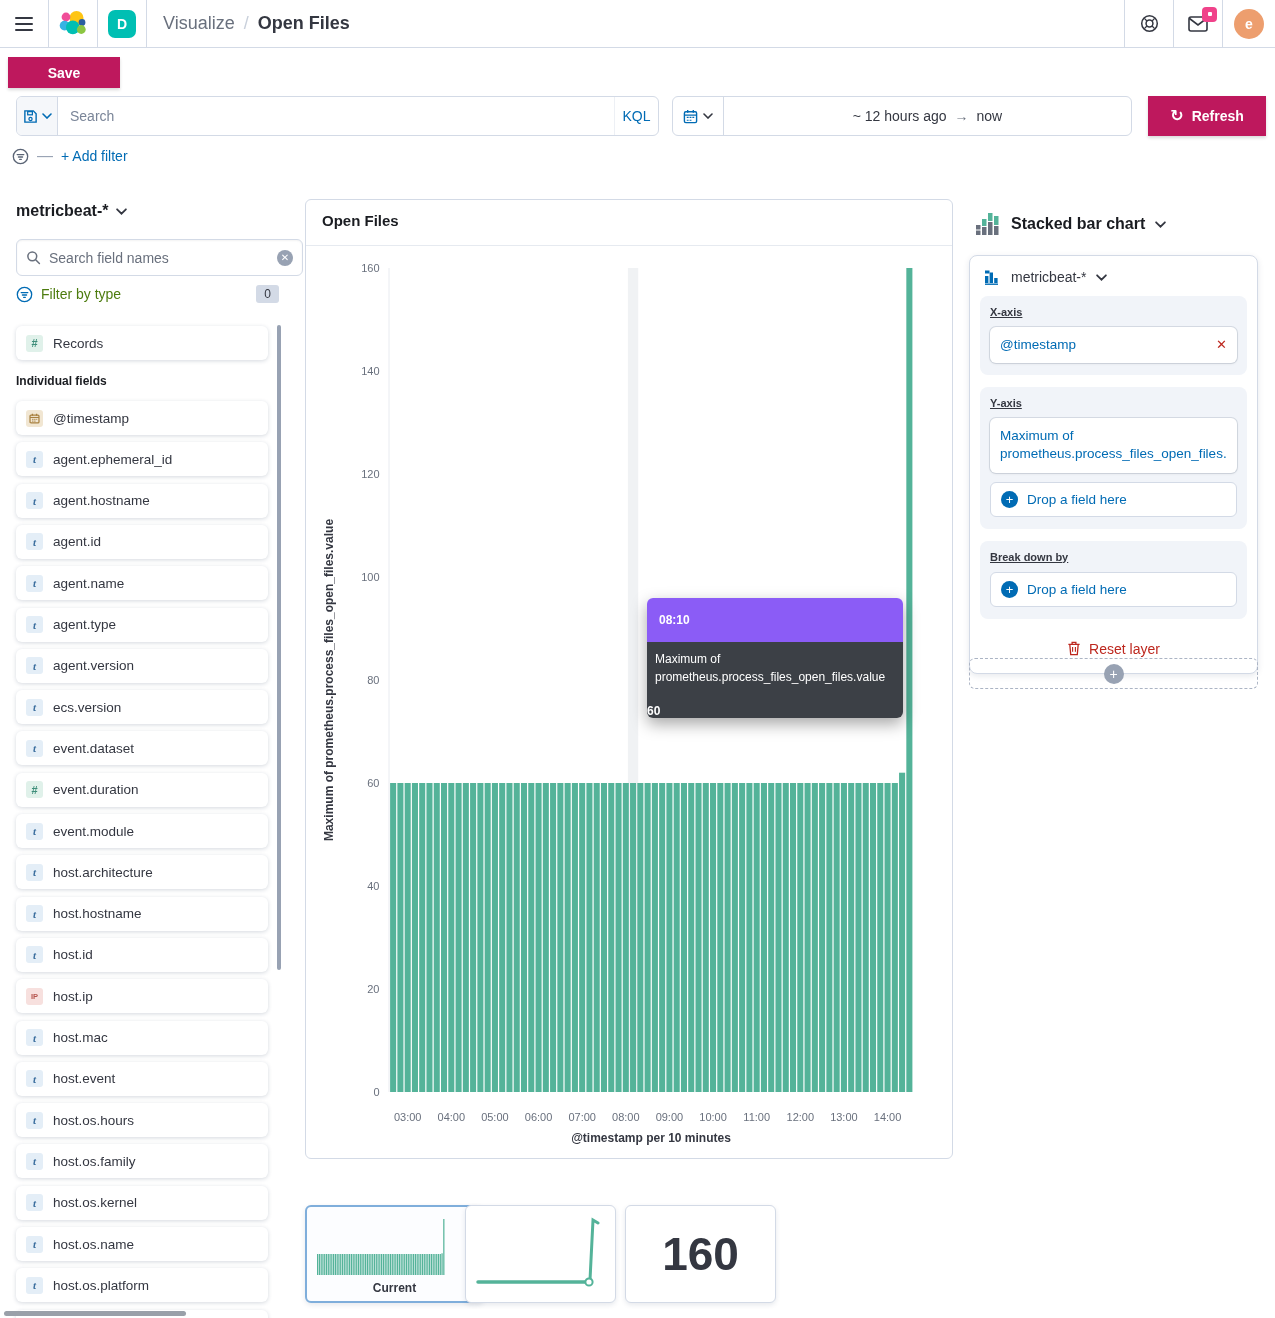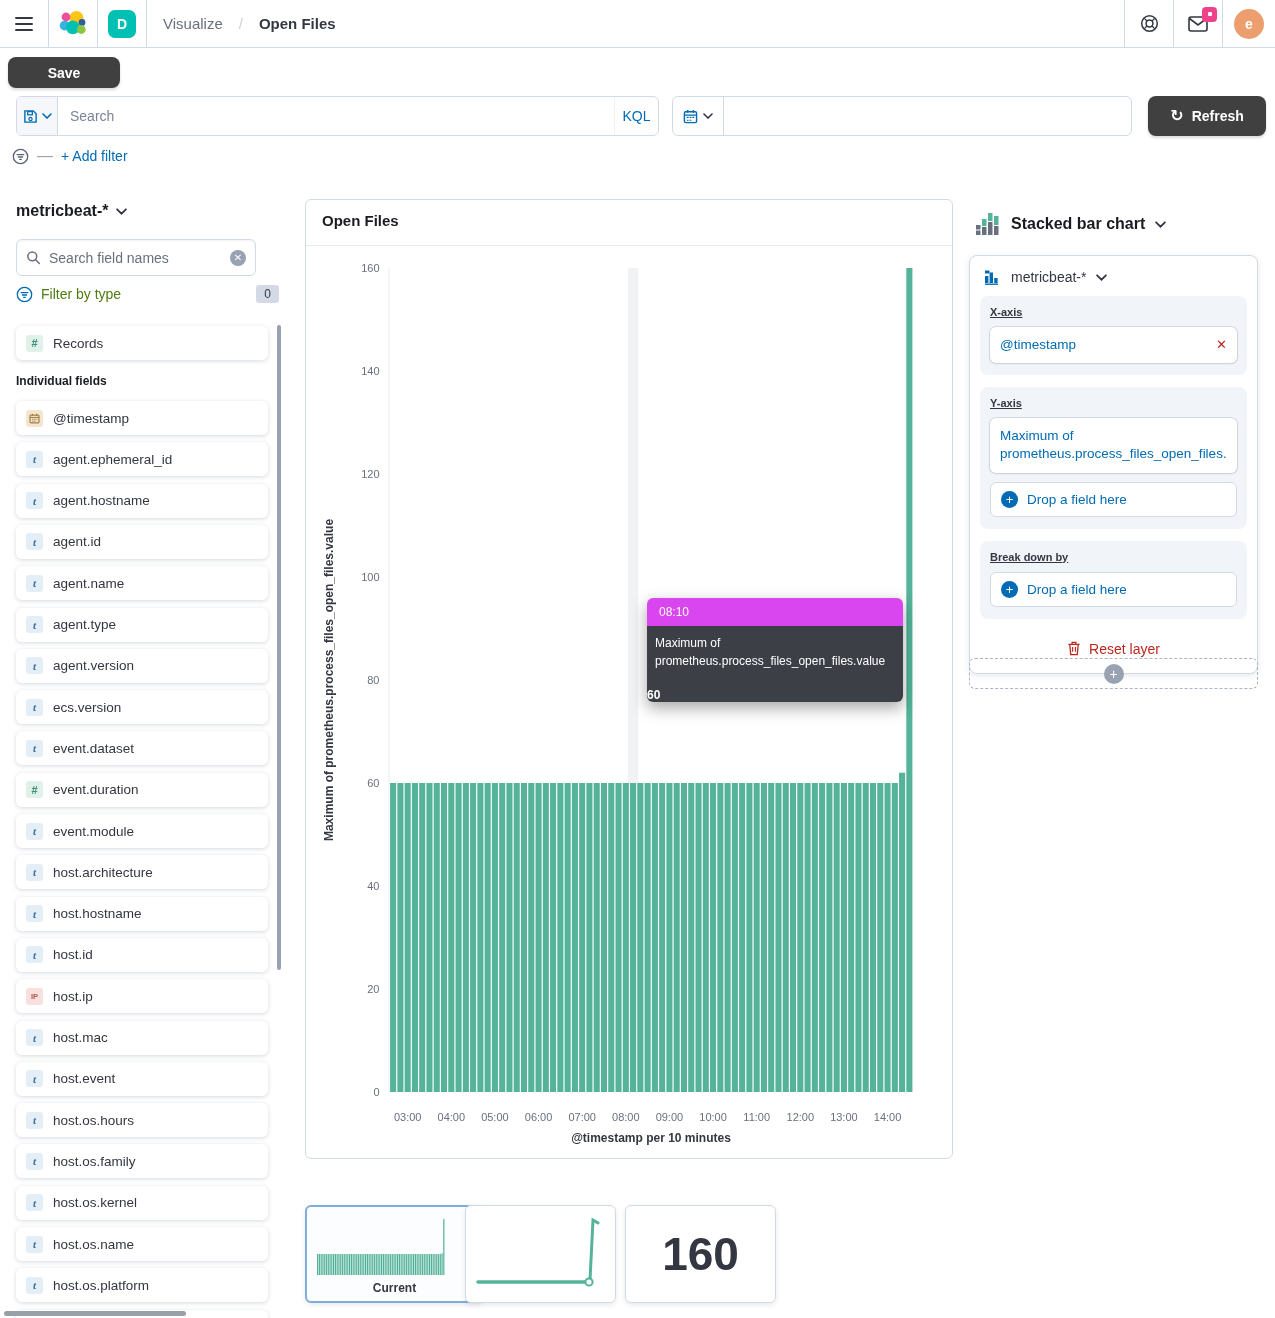--- a/index.html
+++ b/index.html
@@ -8,48 +8,48 @@
     background:#fff;font-family:"Liberation Sans","DejaVu Sans",sans-serif;
     color:#343741;-webkit-font-smoothing:antialiased;
   }
   
   .topnav{position:absolute;left:0;top:0;width:100%;height:47px;border-bottom:1px solid #D3DAE6;display:flex;align-items:stretch;background:#fff;}
   .navcell{width:48px;display:flex;align-items:center;justify-content:center;}
   .navdiv{width:1px;background:#D3DAE6;}
   .burger{display:flex;flex-direction:column;gap:4px;cursor:pointer;}
   .burger i{display:block;width:18px;height:2px;background:#343741;border-radius:1px;}
   .dbadge{width:28px;height:28px;border-radius:7px;background:#00BFB3;color:#fff;font-weight:bold;font-size:14px;display:flex;align-items:center;justify-content:center;}
-  .crumbs{display:flex;align-items:center;padding-left:16px;font-size:15px;flex:1;gap:7px;}
+  .crumbs{display:flex;align-items:center;padding-left:16px;font-size:18px;flex:1;}
   .crumb-dim{color:#69707D;}
   .crumb-sep{color:#C9D0DB;margin:0 9px;}
   .crumb-cur{color:#343741;font-weight:600;}
   .mailwrap{position:relative;}
   .mailbadge{position:absolute;top:-9px;right:-9px;width:15px;height:15px;border-radius:4px;background:#F0428A;display:flex;align-items:center;justify-content:center;}
   .mailbadge i{width:4px;height:4px;background:#fff;border-radius:1px;}
   .avatar{width:30px;height:30px;border-radius:50%;background:#ED9E6E;color:#fff;font-size:14px;font-weight:600;display:flex;align-items:center;justify-content:center;}
   
-  .btn-primary{position:absolute;background:#404040;color:#fff;border:none;border-radius:8px;font-weight:600;font-size:14px;font-family:inherit;cursor:pointer;box-shadow:0 2px 3px rgba(0,0,0,.15);}
+  .btn-primary{position:absolute;background:#be185d;color:#fff;border:none;border-radius:0;font-weight:600;font-size:14px;font-family:inherit;cursor:pointer;box-shadow:0 2px 3px rgba(0,0,0,.15);}
   #save-btn{left:8px;top:57px;width:112px;height:31px;}
   #refresh-btn{left:1148px;top:96px;width:118px;height:40px;display:flex;align-items:center;justify-content:center;gap:8px;}
   .refresh-glyph{font-size:16px;line-height:1;}
   
   .querygroup{position:absolute;left:16px;top:96px;width:643px;height:40px;border:1px solid #D3DAE6;border-radius:6px;background:#fff;display:flex;align-items:stretch;overflow:hidden;box-sizing:border-box;}
   .sq-btn{width:40px;background:#F5F7FA;border-right:1px solid #D3DAE6;display:flex;align-items:center;justify-content:center;gap:4px;cursor:pointer;}
   .q-input{flex:1;display:flex;align-items:center;padding-left:12px;font-size:14px;color:#7A8598;}
   .kql{width:43px;display:flex;align-items:center;justify-content:center;color:#006BB4;font-size:14px;cursor:pointer;border-left:1px solid #EDF0F5;}
   .dategroup{position:absolute;left:672px;top:96px;width:460px;height:40px;border:1px solid #D3DAE6;border-radius:6px;background:#fff;display:flex;align-items:stretch;overflow:hidden;box-sizing:border-box;}
   .cal-btn{width:50px;border-right:1px solid #D3DAE6;display:flex;align-items:center;justify-content:center;gap:5px;cursor:pointer;}
   .daterange{flex:1;display:flex;align-items:center;justify-content:center;gap:8px;font-size:14px;color:#343741;cursor:pointer;}
   .arrow{color:#69707D;}
   .addfilter-row{position:absolute;left:12px;top:147px;display:flex;align-items:center;gap:8px;}
   .addfilter{color:#006BB4;font-size:14px;cursor:pointer;}
   .dash{color:#98A2B3;}
   
   .ip-title{position:absolute;left:16px;top:202px;font-size:16px;font-weight:700;color:#1A1C21;display:flex;align-items:center;gap:8px;cursor:pointer;}
-  .searchbox{position:absolute;left:16px;top:239px;width:240px;height:37px;box-sizing:border-box;border:1px solid #D3DAE6;border-radius:6px;background:#fff;display:flex;align-items:center;padding:0 9px;gap:8px;box-shadow:inset 0 1px 2px rgba(0,0,0,.05);}
+  .searchbox{position:absolute;left:16px;top:239px;width:287px;height:37px;box-sizing:border-box;border:1px solid #D3DAE6;border-radius:6px;background:#fff;display:flex;align-items:center;padding:0 9px;gap:8px;box-shadow:inset 0 1px 2px rgba(0,0,0,.05);}
   .searchbox .ph{flex:1;font-size:14px;color:#69707D;}
   .clear-btn{width:16px;height:16px;border-radius:50%;background:#98A2B3;color:#fff;font-size:10px;font-weight:bold;display:flex;align-items:center;justify-content:center;cursor:pointer;}
   .filter-row{position:absolute;left:16px;top:285px;width:263px;display:flex;align-items:center;gap:8px;}
   .filter-label{color:#4d7c0f;font-size:14px;cursor:pointer;flex:1;}
   .count-badge{background:#D3DAE6;color:#343741;font-size:12px;border-radius:3px;padding:2px 8px;}
   .card-item{position:absolute;left:16px;width:252px;height:34px;background:#fff;border-radius:6px;box-shadow:0 1px 4px rgba(21,43,79,.18);display:flex;align-items:center;gap:10px;padding:0 10px;box-sizing:border-box;cursor:grab;}
   .card-item .fname{font-size:13.5px;color:#343741;white-space:nowrap;}
   .token{width:17px;height:17px;border-radius:3px;display:flex;align-items:center;justify-content:center;font-size:11px;font-weight:bold;flex:none;}
   .tok-string{background:#E4EEF7;color:#3B6E9E;font-style:italic;font-family:"Liberation Serif",serif;}
   .tok-number{background:#E0F1EA;color:#3E8E7A;}
@@ -60,21 +60,21 @@
   .hscroll{position:absolute;left:4px;top:1311px;width:182px;height:5px;background:#9AA0A9;border-radius:3px;}
   
   .chart-panel{position:absolute;left:305px;top:199px;width:648px;height:960px;box-sizing:border-box;border:1px solid #D3DAE6;border-radius:6px;background:#fff;}
   .chart-title{position:absolute;left:16px;top:12px;font-size:15px;font-weight:700;color:#1A1C21;}
   .chart-title-rule{position:absolute;left:0;top:45px;width:100%;height:1px;background:#E6EAF0;}
   #chart-svg{position:absolute;left:0;top:0;}
   #chart-svg .tick{font-size:11px;fill:#69707D;font-family:"Liberation Sans",sans-serif;}
   #chart-svg .axis-title{font-size:12px;font-weight:bold;fill:#343741;font-family:"Liberation Sans",sans-serif;}
   
   .tooltip{position:absolute;left:341px;top:398px;width:256px;border-radius:6px;overflow:hidden;box-shadow:0 6px 16px rgba(0,0,0,.35);font-size:12px;color:#fff;}
-  .tt-header{background:#d946ef;font-weight:400;padding:7px 12px;}
+  .tt-header{background:#8b5cf6;font-weight:700;padding:15px 12px;}
   .tt-body{background:#3C4046;display:flex;flex-direction:column;}
   .tt-strip{width:4px;flex:none;}
   .tt-label{flex:1;padding:8px 6px 10px 8px;line-height:1.5;overflow-wrap:anywhere;}
   .tt-value{font-weight:700;padding:8px 12px 0 0;}
   
   .cfg-header{position:absolute;left:976px;top:213px;display:flex;align-items:center;gap:10px;cursor:pointer;}
   .cfg-header .cfg-title{font-size:16px;font-weight:700;color:#1A1C21;}
   .layer-card{position:absolute;left:969px;top:255px;width:289px;box-sizing:border-box;background:#fff;border:1px solid #D3DAE6;border-radius:8px;box-shadow:0 2px 6px rgba(21,43,79,.1);padding-bottom:4px;}
   .layer-head{display:flex;align-items:center;gap:10px;padding:13px 14px 11px;cursor:pointer;}
   .layer-head .lname{font-size:14px;color:#343741;}
@@ -179,20 +179,25 @@
   <div class="cal-btn">
     <svg width="15" height="15" viewBox="0 0 16 16">
       <rect x="1.5" y="3" width="13" height="11.5" rx="1.5" fill="none" stroke="#006BB4" stroke-width="1.5"></rect>
       <path d="M1.5 6.5h13" stroke="#006BB4" stroke-width="1.3"></path>
       <path d="M5 1v3M11 1v3" stroke="#006BB4" stroke-width="1.5"></path>
       <path d="M4 9h2M7 9h2M10 9h2M4 12h2M7 12h2" stroke="#006BB4" stroke-width="1.3"></path>
     </svg>
     <svg width="10" height="6" viewBox="0 0 10 6">
       <path d="M1 1l4 4 4-4" fill="none" stroke="#343741" stroke-width="1.6" stroke-linecap="round"></path>
     </svg>
+  </div>
+  <div class="daterange">
+    <span>~ 12 hours ago</span>
+    <span class="arrow">→</span>
+    <span>now</span>
   </div>
 </div>
 
 <button id="refresh-btn" class="btn-primary">
   <span class="refresh-glyph">↻</span>
   <span>Refresh</span>
 </button>
 
 <div class="addfilter-row">
   <svg width="17" height="17" viewBox="0 0 18 18">

